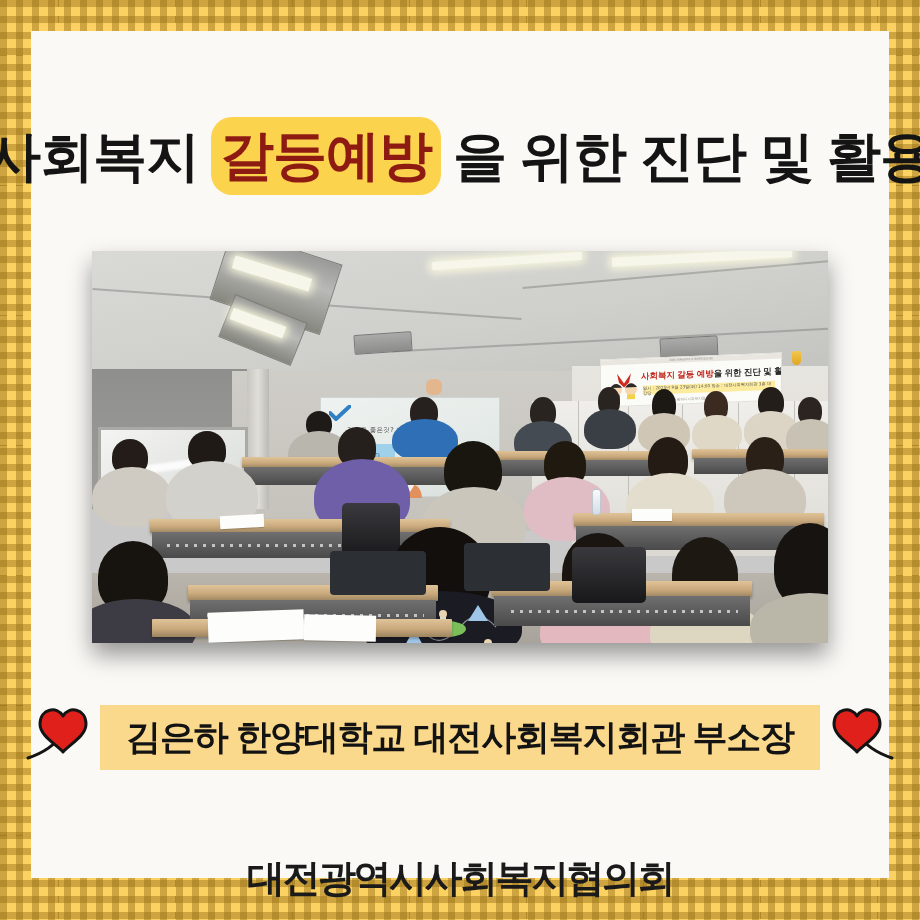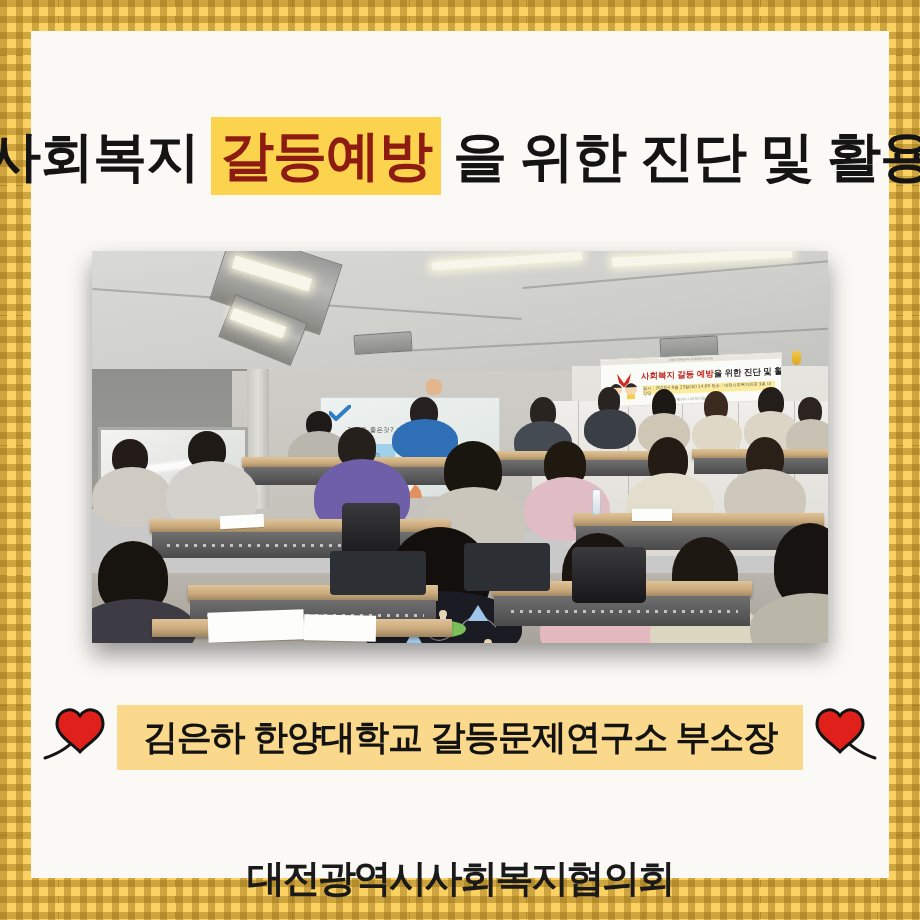--- a/index.html
+++ b/index.html
@@ -70,20 +70,21 @@
     line-height: 1;
   }
   .title-mark {
     font-size: 54px;
     font-weight: 900;
     color: #8E1B12;
     background: #FBD34D;
     padding: 11px 9px 13px 9px;
     letter-spacing: -1px;
     line-height: 1;
+    border-radius: 21px;
   }
 
   
   .photo-wrap {
     position: absolute;
     left: 61px; top: 220px;
     width: 736px; height: 392px;
     box-shadow: 0 12px 22px rgba(0,0,0,0.40);
     overflow: hidden;
     background: #c9c9c9;
@@ -504,21 +505,21 @@
         <div class="paper" style="left:212px;top:364px;width:72px;height:26px;transform:rotate(1deg)"></div>
 
       </div>
     </div>
 
     <div class="caption-row">
       <svg class="heart-icon" viewBox="0 0 74 74">
         <path d="M2 58 Q26 50 36 34" stroke="#141414" stroke-width="3" fill="none" stroke-linecap="round"></path>
         <path d="M37 16 C32 6 14 8 14 24 C14 36 30 44 37 52 C44 44 60 36 60 24 C60 8 42 6 37 16 Z" fill="#E0201B" stroke="#141414" stroke-width="3" stroke-linejoin="round"></path>
       </svg>
-      <div class="caption-bar">김은하 한양대학교 갈등문제연구소 부소장</div>
+      <div class="caption-bar">김은하 한양대학교 대전사회복지회관 부소장</div>
       <svg class="heart-icon" viewBox="0 0 74 74">
         <path d="M72 58 Q48 50 38 34" stroke="#141414" stroke-width="3" fill="none" stroke-linecap="round"></path>
         <path d="M37 16 C32 6 14 8 14 24 C14 36 30 44 37 52 C44 44 60 36 60 24 C60 8 42 6 37 16 Z" fill="#E0201B" stroke="#141414" stroke-width="3" stroke-linejoin="round"></path>
       </svg>
     </div>
 
   </div>
 
   <div class="footer">
     <div class="org-name">대전광역시사회복지협의회</div>

